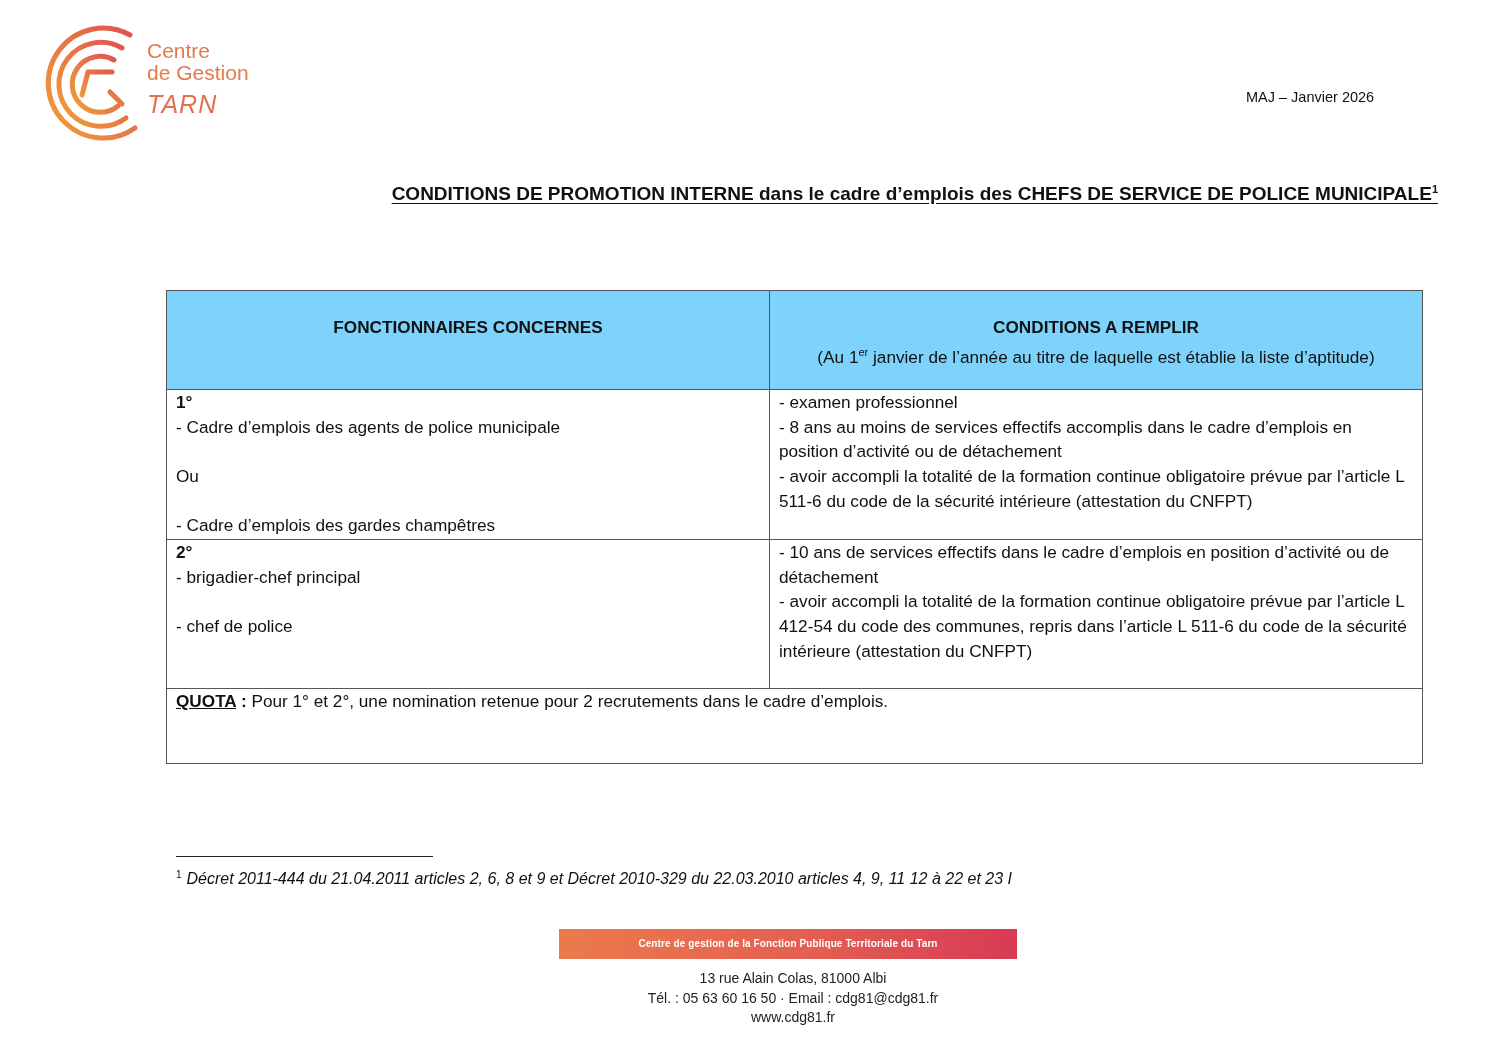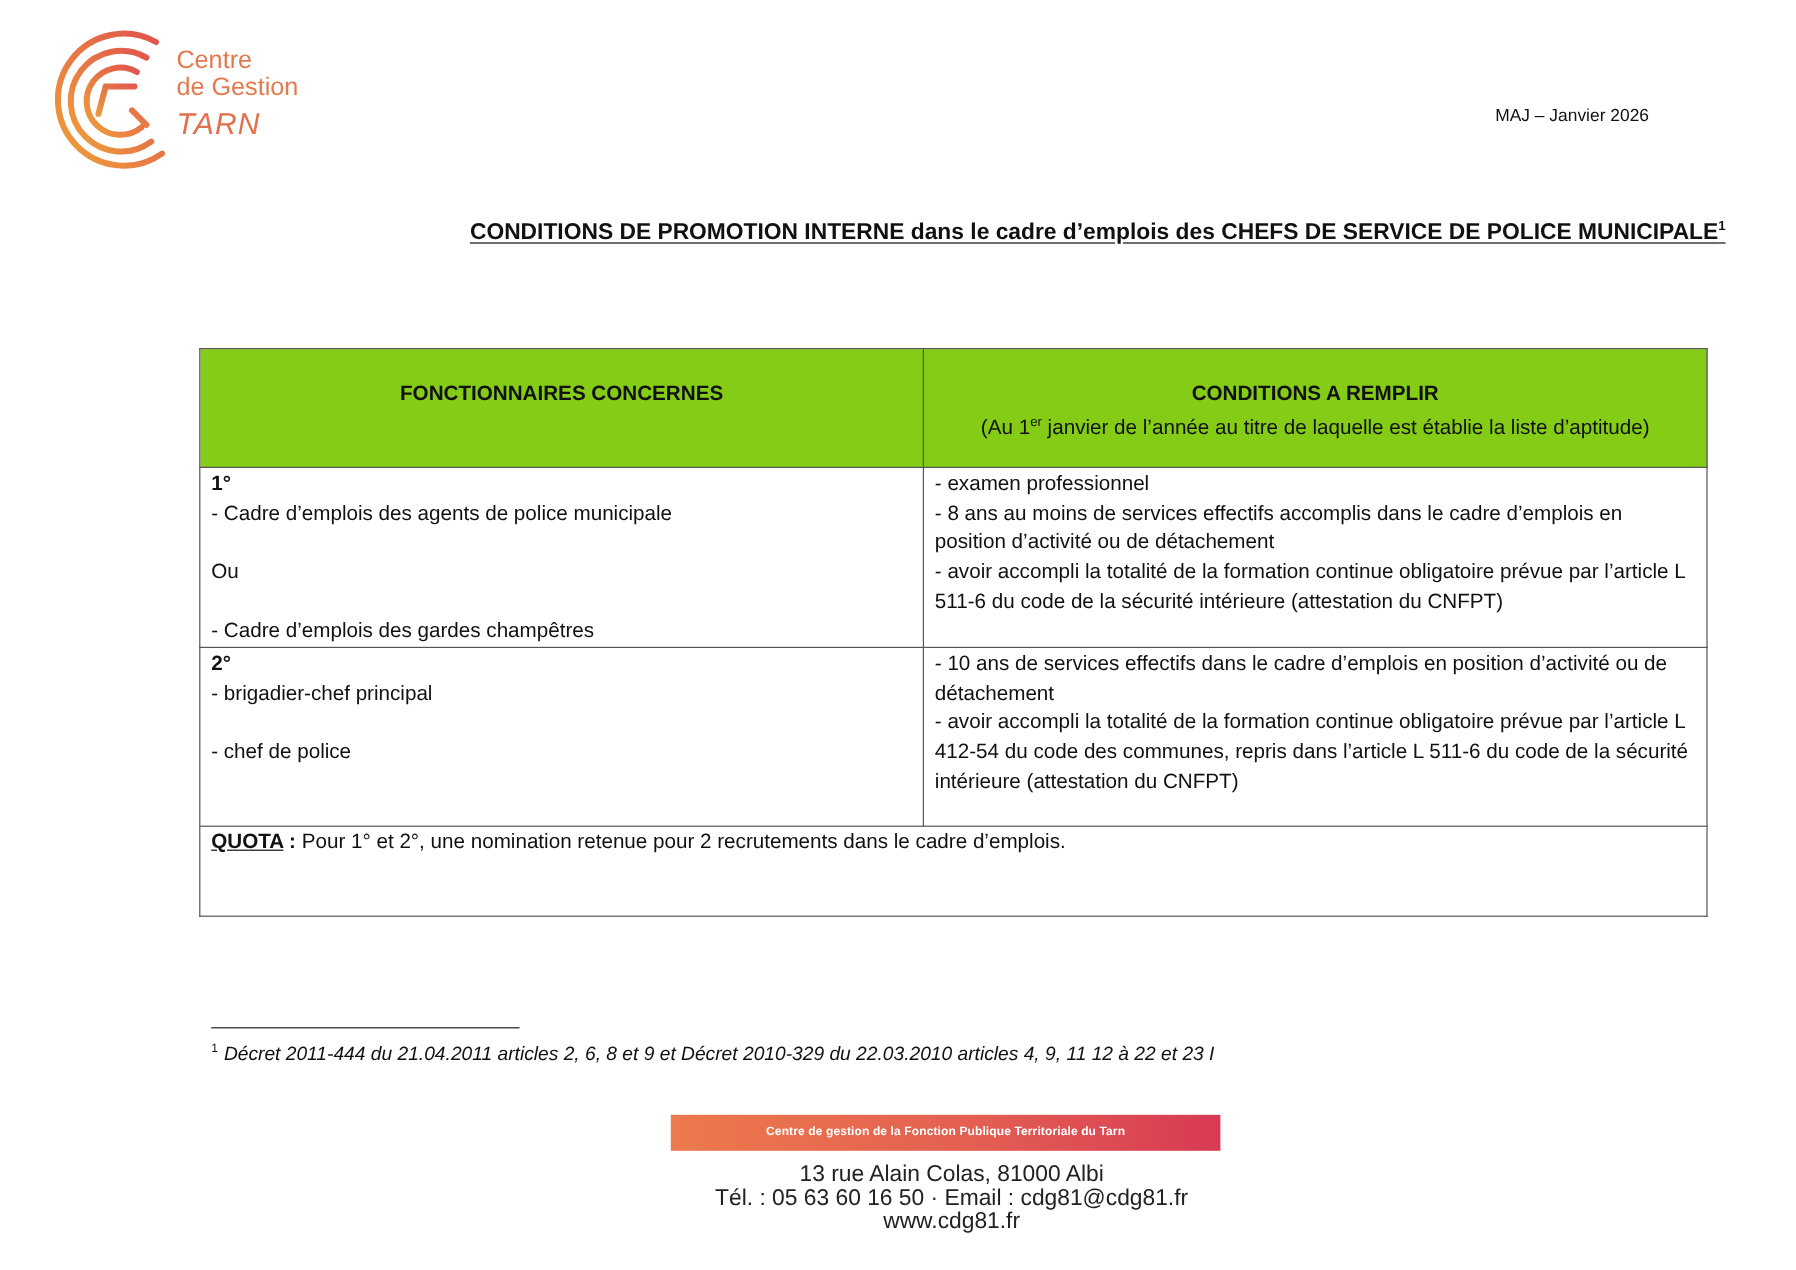--- a/index.html
+++ b/index.html
@@ -15,42 +15,42 @@
     .maj { position: absolute; left: 1246px; top: 89px; font-size: 14.5px; color: #111; }
     .title-block { position: absolute; left: 150px; top: 183px; width: 1288px; text-align: right; }
     .title { font-size: 19px; font-weight: bold; text-decoration: underline; text-underline-offset: 3px; }
     .title sup { font-size: 11px; }
     .subtitle { font-size: 19px; margin-top: 4px; }
     table.main {
       position: absolute; left: 166px; top: 290px; width: 1257px;
       border-collapse: collapse; font-size: 17.2px; line-height: 24.7px;
     }
     table.main td, table.main th { border: 1.5px solid #555; vertical-align: top; padding: 0 9px; }
-    th.head { background: #84cc16; font-weight: bold; height: 98px; text-align: center; vertical-align: top; }
+    th.head { background: #7dd3fc; font-weight: bold; height: 98px; text-align: center; vertical-align: top; }
     th.head .h1 { display: block; padding-top: 24px; }
     th.head .hsub { font-weight: normal; display: block; }
     th.head .hsub sup { font-size: 11px; }
     td.c1 { width: 584px; }
     .rowA td { height: 149px; }
     .rowB td { height: 148px; }
     .rowQ td { height: 74px; vertical-align: middle; }
     .num { font-weight: bold; display: block; }
     .line { display: block; }
     .blank { display: block; height: 24.7px; }
     .quota-lbl { font-weight: bold; text-decoration: underline; }
     .quota-colon { font-weight: bold; }
     .fn-rule { position: absolute; left: 176px; top: 856px; width: 257px; height: 0; border-top: 1.3px solid #222; }
     .footnote { position: absolute; left: 176px; top: 869px; font-size: 16px; font-style: italic; }
     .footnote sup { font-style: normal; font-size: 10px; margin-right: 5px; }
     .bar {
       position: absolute; left: 559px; top: 929px; width: 458px; height: 30px;
       background: linear-gradient(90deg, #ec7a4c 0%, #e35f52 55%, #d83a54 100%);
       color: #fff; font-weight: bold; font-size: 10px; line-height: 30px; text-align: center; letter-spacing: 0.1px;
     }
-    .addr { position: absolute; left: 559px; top: 969px; width: 468px; text-align: center; font-size: 19px; line-height: 19.5px; color: #222; }
+    .addr { position: absolute; left: 559px; top: 969px; width: 468px; text-align: center; font-size: 14px; line-height: 19.5px; color: #222; }
   </style>
 </head>
 <body>
 
 <div class="logo">
   <svg width="120" height="125" viewBox="0 0 120 125">
     <defs>
       <linearGradient id="lg" x1="0" y1="1" x2="1" y2="0">
         <stop offset="0" stop-color="#efa13a"></stop>
         <stop offset="1" stop-color="#e0514f"></stop>

